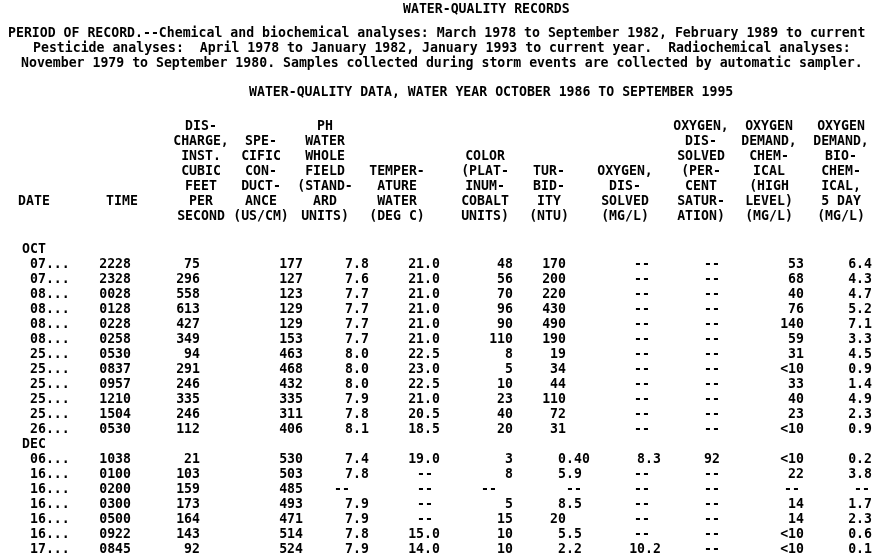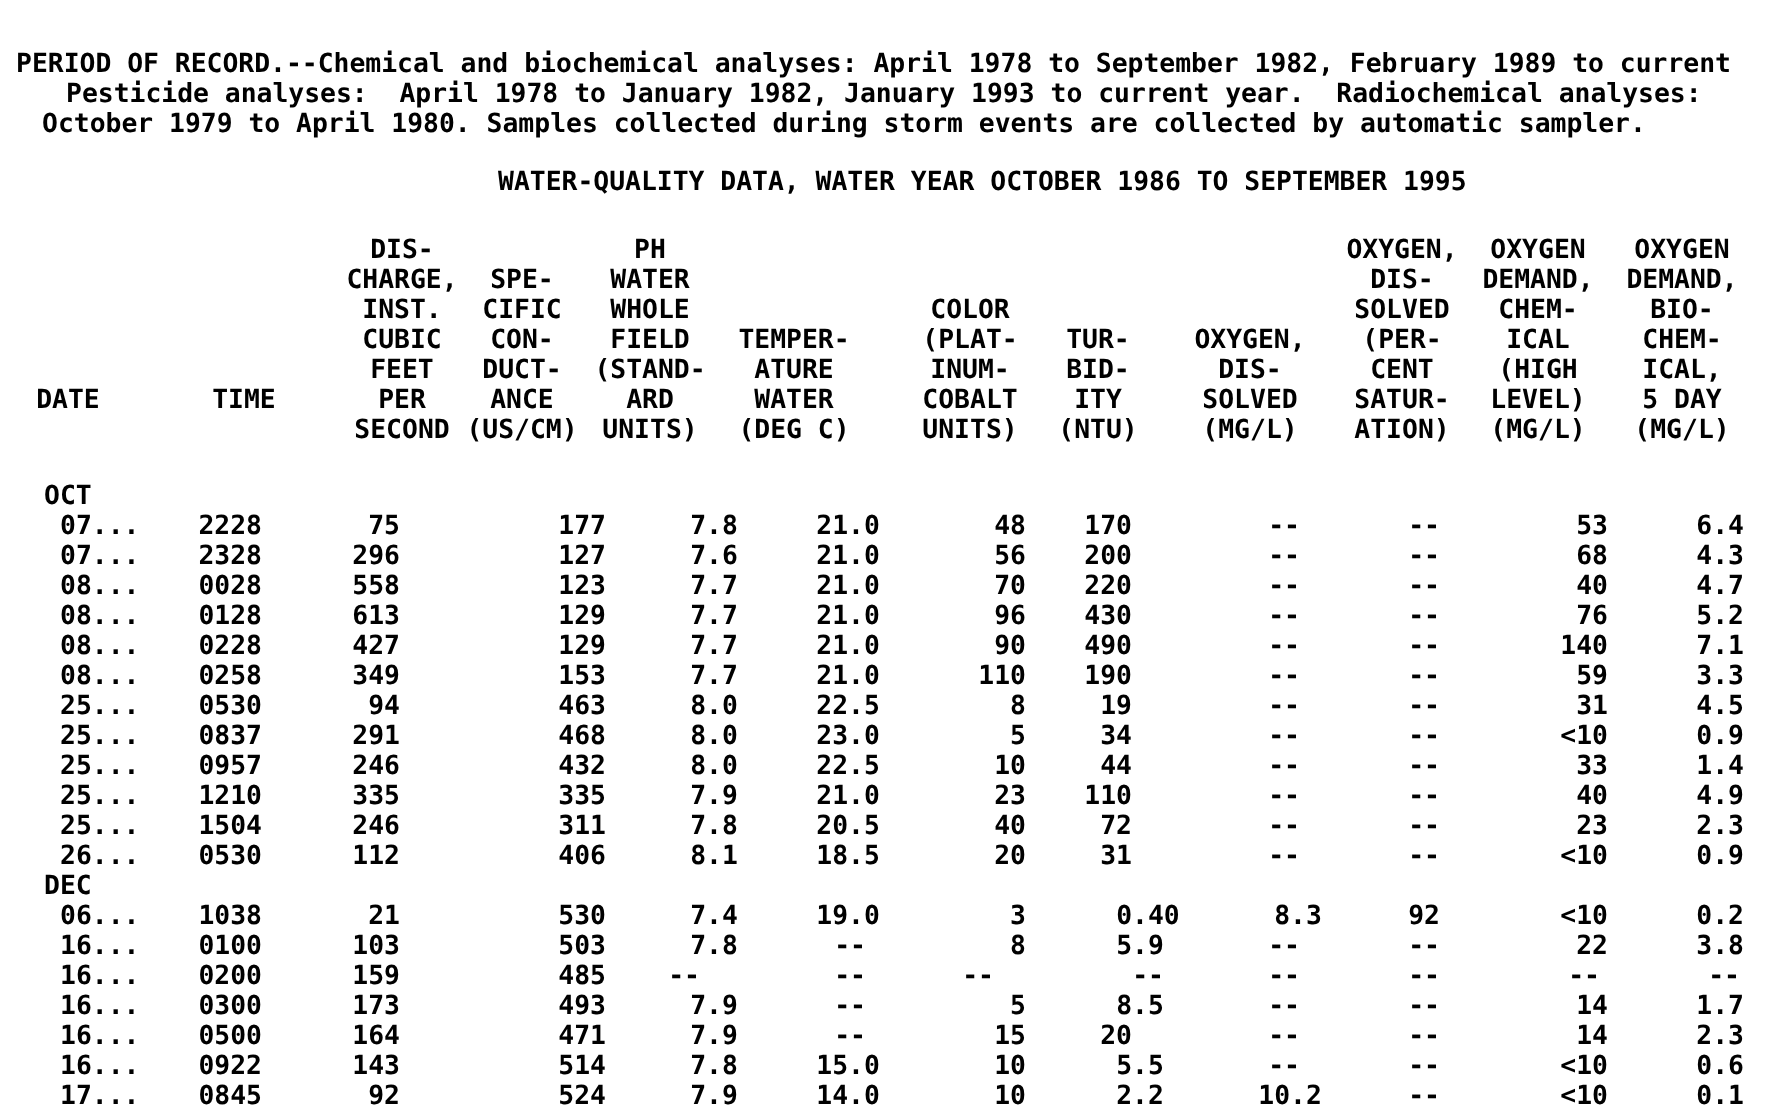--- a/index.html
+++ b/index.html
@@ -16,18 +16,19 @@
   }
   .abs{position:absolute;}
   .hdrcol{position:absolute;text-align:center;transform:translateX(-50%);}
   .hdrline{min-height:15px;}
   .cell{position:absolute;}
 </style>
 </head>
 <body>
 
 <div class="page">
-  <div class="abs" style="left:8px;top:25px">PERIOD OF RECORD.--Chemical and biochemical analyses: April 1978 to September 1982, February 1989 to current</div>
+  <div class="abs" style="left:403px;top:1px">WATER-QUALITY RECORDS</div>
+  <div class="abs" style="left:8px;top:25px">PERIOD OF RECORD.--Chemical and biochemical analyses: March 1978 to September 1982, February 1989 to current</div>
   <div class="abs" style="left:33px;top:40px">Pesticide analyses:  April 1978 to January 1982, January 1993 to current year.  Radiochemical analyses:</div>
-  <div class="abs" style="left:21px;top:55px">October 1979 to April 1980. Samples collected during storm events are collected by automatic sampler.</div>
+  <div class="abs" style="left:21px;top:55px">November 1979 to September 1980. Samples collected during storm events are collected by automatic sampler.</div>
   <div class="abs" style="left:249px;top:84px">WATER-QUALITY DATA, WATER YEAR OCTOBER 1986 TO SEPTEMBER 1995</div>
   <div id="table"><div class="hdrcol" style="top: 118px; left: 34px;"><div class="hdrline"></div><div class="hdrline"></div><div class="hdrline"></div><div class="hdrline"></div><div class="hdrline"></div><div class="hdrline">DATE</div><div class="hdrline"></div></div><div class="hdrcol" style="top: 118px; left: 122px;"><div class="hdrline"></div><div class="hdrline"></div><div class="hdrline"></div><div class="hdrline"></div><div class="hdrline"></div><div class="hdrline">TIME</div><div class="hdrline"></div></div><div class="hdrcol" style="top: 118px; left: 201px;"><div class="hdrline">DIS-</div><div class="hdrline">CHARGE,</div><div class="hdrline">INST.</div><div class="hdrline">CUBIC</div><div class="hdrline">FEET</div><div class="hdrline">PER</div><div class="hdrline">SECOND</div></div><div class="hdrcol" style="top: 118px; left: 261px;"><div class="hdrline"></div><div class="hdrline">SPE-</div><div class="hdrline">CIFIC</div><div class="hdrline">CON-</div><div class="hdrline">DUCT-</div><div class="hdrline">ANCE</div><div class="hdrline">(US/CM)</div></div><div class="hdrcol" style="top: 118px; left: 325px;"><div class="hdrline">PH</div><div class="hdrline">WATER</div><div class="hdrline">WHOLE</div><div class="hdrline">FIELD</div><div class="hdrline">(STAND-</div><div class="hdrline">ARD</div><div class="hdrline">UNITS)</div></div><div class="hdrcol" style="top: 118px; left: 397px;"><div class="hdrline"></div><div class="hdrline"></div><div class="hdrline"></div><div class="hdrline">TEMPER-</div><div class="hdrline">ATURE</div><div class="hdrline">WATER</div><div class="hdrline">(DEG C)</div></div><div class="hdrcol" style="top: 118px; left: 485px;"><div class="hdrline"></div><div class="hdrline"></div><div class="hdrline">COLOR</div><div class="hdrline">(PLAT-</div><div class="hdrline">INUM-</div><div class="hdrline">COBALT</div><div class="hdrline">UNITS)</div></div><div class="hdrcol" style="top: 118px; left: 549px;"><div class="hdrline"></div><div class="hdrline"></div><div class="hdrline"></div><div class="hdrline">TUR-</div><div class="hdrline">BID-</div><div class="hdrline">ITY</div><div class="hdrline">(NTU)</div></div><div class="hdrcol" style="top: 118px; left: 625px;"><div class="hdrline"></div><div class="hdrline"></div><div class="hdrline"></div><div class="hdrline">OXYGEN,</div><div class="hdrline">DIS-</div><div class="hdrline">SOLVED</div><div class="hdrline">(MG/L)</div></div><div class="hdrcol" style="top: 118px; left: 701px;"><div class="hdrline">OXYGEN,</div><div class="hdrline">DIS-</div><div class="hdrline">SOLVED</div><div class="hdrline">(PER-</div><div class="hdrline">CENT</div><div class="hdrline">SATUR-</div><div class="hdrline">ATION)</div></div><div class="hdrcol" style="top: 118px; left: 769px;"><div class="hdrline">OXYGEN</div><div class="hdrline">DEMAND,</div><div class="hdrline">CHEM-</div><div class="hdrline">ICAL</div><div class="hdrline">(HIGH</div><div class="hdrline">LEVEL)</div><div class="hdrline">(MG/L)</div></div><div class="hdrcol" style="top: 118px; left: 841px;"><div class="hdrline">OXYGEN</div><div class="hdrline">DEMAND,</div><div class="hdrline">BIO-</div><div class="hdrline">CHEM-</div><div class="hdrline">ICAL,</div><div class="hdrline">5 DAY</div><div class="hdrline">(MG/L)</div></div><div class="abs" style="top: 241px; left: 22px;">OCT</div><div class="cell" style="top: 256px; left: 30px;">07...</div><div class="cell" style="top: 256px; right: 752px;">2228</div><div class="cell" style="top: 256px; right: 683px;">75</div><div class="cell" style="top: 256px; right: 580px;">177</div><div class="cell" style="top: 256px; right: 514.1px;">7.8</div><div class="cell" style="top: 256px; right: 443.1px;">21.0</div><div class="cell" style="top: 256px; right: 370px;">48</div><div class="cell" style="top: 256px; right: 317px;">170</div><div class="cell" style="top: 256px; right: 233px;">--</div><div class="cell" style="top: 256px; right: 163px;">--</div><div class="cell" style="top: 256px; right: 79px;">53</div><div class="cell" style="top: 256px; right: 11px;">6.4</div><div class="cell" style="top: 271px; left: 30px;">07...</div><div class="cell" style="top: 271px; right: 752px;">2328</div><div class="cell" style="top: 271px; right: 683px;">296</div><div class="cell" style="top: 271px; right: 580px;">127</div><div class="cell" style="top: 271px; right: 514.1px;">7.6</div><div class="cell" style="top: 271px; right: 443.1px;">21.0</div><div class="cell" style="top: 271px; right: 370px;">56</div><div class="cell" style="top: 271px; right: 317px;">200</div><div class="cell" style="top: 271px; right: 233px;">--</div><div class="cell" style="top: 271px; right: 163px;">--</div><div class="cell" style="top: 271px; right: 79px;">68</div><div class="cell" style="top: 271px; right: 11px;">4.3</div><div class="cell" style="top: 286px; left: 30px;">08...</div><div class="cell" style="top: 286px; right: 752px;">0028</div><div class="cell" style="top: 286px; right: 683px;">558</div><div class="cell" style="top: 286px; right: 580px;">123</div><div class="cell" style="top: 286px; right: 514.1px;">7.7</div><div class="cell" style="top: 286px; right: 443.1px;">21.0</div><div class="cell" style="top: 286px; right: 370px;">70</div><div class="cell" style="top: 286px; right: 317px;">220</div><div class="cell" style="top: 286px; right: 233px;">--</div><div class="cell" style="top: 286px; right: 163px;">--</div><div class="cell" style="top: 286px; right: 79px;">40</div><div class="cell" style="top: 286px; right: 11px;">4.7</div><div class="cell" style="top: 301px; left: 30px;">08...</div><div class="cell" style="top: 301px; right: 752px;">0128</div><div class="cell" style="top: 301px; right: 683px;">613</div><div class="cell" style="top: 301px; right: 580px;">129</div><div class="cell" style="top: 301px; right: 514.1px;">7.7</div><div class="cell" style="top: 301px; right: 443.1px;">21.0</div><div class="cell" style="top: 301px; right: 370px;">96</div><div class="cell" style="top: 301px; right: 317px;">430</div><div class="cell" style="top: 301px; right: 233px;">--</div><div class="cell" style="top: 301px; right: 163px;">--</div><div class="cell" style="top: 301px; right: 79px;">76</div><div class="cell" style="top: 301px; right: 11px;">5.2</div><div class="cell" style="top: 316px; left: 30px;">08...</div><div class="cell" style="top: 316px; right: 752px;">0228</div><div class="cell" style="top: 316px; right: 683px;">427</div><div class="cell" style="top: 316px; right: 580px;">129</div><div class="cell" style="top: 316px; right: 514.1px;">7.7</div><div class="cell" style="top: 316px; right: 443.1px;">21.0</div><div class="cell" style="top: 316px; right: 370px;">90</div><div class="cell" style="top: 316px; right: 317px;">490</div><div class="cell" style="top: 316px; right: 233px;">--</div><div class="cell" style="top: 316px; right: 163px;">--</div><div class="cell" style="top: 316px; right: 79px;">140</div><div class="cell" style="top: 316px; right: 11px;">7.1</div><div class="cell" style="top: 331px; left: 30px;">08...</div><div class="cell" style="top: 331px; right: 752px;">0258</div><div class="cell" style="top: 331px; right: 683px;">349</div><div class="cell" style="top: 331px; right: 580px;">153</div><div class="cell" style="top: 331px; right: 514.1px;">7.7</div><div class="cell" style="top: 331px; right: 443.1px;">21.0</div><div class="cell" style="top: 331px; right: 370px;">110</div><div class="cell" style="top: 331px; right: 317px;">190</div><div class="cell" style="top: 331px; right: 233px;">--</div><div class="cell" style="top: 331px; right: 163px;">--</div><div class="cell" style="top: 331px; right: 79px;">59</div><div class="cell" style="top: 331px; right: 11px;">3.3</div><div class="cell" style="top: 346px; left: 30px;">25...</div><div class="cell" style="top: 346px; right: 752px;">0530</div><div class="cell" style="top: 346px; right: 683px;">94</div><div class="cell" style="top: 346px; right: 580px;">463</div><div class="cell" style="top: 346px; right: 514.1px;">8.0</div><div class="cell" style="top: 346px; right: 443.1px;">22.5</div><div class="cell" style="top: 346px; right: 370px;">8</div><div class="cell" style="top: 346px; right: 317px;">19</div><div class="cell" style="top: 346px; right: 233px;">--</div><div class="cell" style="top: 346px; right: 163px;">--</div><div class="cell" style="top: 346px; right: 79px;">31</div><div class="cell" style="top: 346px; right: 11px;">4.5</div><div class="cell" style="top: 361px; left: 30px;">25...</div><div class="cell" style="top: 361px; right: 752px;">0837</div><div class="cell" style="top: 361px; right: 683px;">291</div><div class="cell" style="top: 361px; right: 580px;">468</div><div class="cell" style="top: 361px; right: 514.1px;">8.0</div><div class="cell" style="top: 361px; right: 443.1px;">23.0</div><div class="cell" style="top: 361px; right: 370px;">5</div><div class="cell" style="top: 361px; right: 317px;">34</div><div class="cell" style="top: 361px; right: 233px;">--</div><div class="cell" style="top: 361px; right: 163px;">--</div><div class="cell" style="top: 361px; right: 79px;">&lt;10</div><div class="cell" style="top: 361px; right: 11px;">0.9</div><div class="cell" style="top: 376px; left: 30px;">25...</div><div class="cell" style="top: 376px; right: 752px;">0957</div><div class="cell" style="top: 376px; right: 683px;">246</div><div class="cell" style="top: 376px; right: 580px;">432</div><div class="cell" style="top: 376px; right: 514.1px;">8.0</div><div class="cell" style="top: 376px; right: 443.1px;">22.5</div><div class="cell" style="top: 376px; right: 370px;">10</div><div class="cell" style="top: 376px; right: 317px;">44</div><div class="cell" style="top: 376px; right: 233px;">--</div><div class="cell" style="top: 376px; right: 163px;">--</div><div class="cell" style="top: 376px; right: 79px;">33</div><div class="cell" style="top: 376px; right: 11px;">1.4</div><div class="cell" style="top: 391px; left: 30px;">25...</div><div class="cell" style="top: 391px; right: 752px;">1210</div><div class="cell" style="top: 391px; right: 683px;">335</div><div class="cell" style="top: 391px; right: 580px;">335</div><div class="cell" style="top: 391px; right: 514.1px;">7.9</div><div class="cell" style="top: 391px; right: 443.1px;">21.0</div><div class="cell" style="top: 391px; right: 370px;">23</div><div class="cell" style="top: 391px; right: 317px;">110</div><div class="cell" style="top: 391px; right: 233px;">--</div><div class="cell" style="top: 391px; right: 163px;">--</div><div class="cell" style="top: 391px; right: 79px;">40</div><div class="cell" style="top: 391px; right: 11px;">4.9</div><div class="cell" style="top: 406px; left: 30px;">25...</div><div class="cell" style="top: 406px; right: 752px;">1504</div><div class="cell" style="top: 406px; right: 683px;">246</div><div class="cell" style="top: 406px; right: 580px;">311</div><div class="cell" style="top: 406px; right: 514.1px;">7.8</div><div class="cell" style="top: 406px; right: 443.1px;">20.5</div><div class="cell" style="top: 406px; right: 370px;">40</div><div class="cell" style="top: 406px; right: 317px;">72</div><div class="cell" style="top: 406px; right: 233px;">--</div><div class="cell" style="top: 406px; right: 163px;">--</div><div class="cell" style="top: 406px; right: 79px;">23</div><div class="cell" style="top: 406px; right: 11px;">2.3</div><div class="cell" style="top: 421px; left: 30px;">26...</div><div class="cell" style="top: 421px; right: 752px;">0530</div><div class="cell" style="top: 421px; right: 683px;">112</div><div class="cell" style="top: 421px; right: 580px;">406</div><div class="cell" style="top: 421px; right: 514.1px;">8.1</div><div class="cell" style="top: 421px; right: 443.1px;">18.5</div><div class="cell" style="top: 421px; right: 370px;">20</div><div class="cell" style="top: 421px; right: 317px;">31</div><div class="cell" style="top: 421px; right: 233px;">--</div><div class="cell" style="top: 421px; right: 163px;">--</div><div class="cell" style="top: 421px; right: 79px;">&lt;10</div><div class="cell" style="top: 421px; right: 11px;">0.9</div><div class="abs" style="top: 436px; left: 22px;">DEC</div><div class="cell" style="top: 451px; left: 30px;">06...</div><div class="cell" style="top: 451px; right: 752px;">1038</div><div class="cell" style="top: 451px; right: 683px;">21</div><div class="cell" style="top: 451px; right: 580px;">530</div><div class="cell" style="top: 451px; right: 514.1px;">7.4</div><div class="cell" style="top: 451px; right: 443.1px;">19.0</div><div class="cell" style="top: 451px; right: 370px;">3</div><div class="cell" style="top: 451px; right: 293.15px;">0.40</div><div class="cell" style="top: 451px; right: 222.1px;">8.3</div><div class="cell" style="top: 451px; right: 163px;">92</div><div class="cell" style="top: 451px; right: 79px;">&lt;10</div><div class="cell" style="top: 451px; right: 11px;">0.2</div><div class="cell" style="top: 466px; left: 30px;">16...</div><div class="cell" style="top: 466px; right: 752px;">0100</div><div class="cell" style="top: 466px; right: 683px;">103</div><div class="cell" style="top: 466px; right: 580px;">503</div><div class="cell" style="top: 466px; right: 514.1px;">7.8</div><div class="cell" style="top: 466px; right: 450px;">--</div><div class="cell" style="top: 466px; right: 370px;">8</div><div class="cell" style="top: 466px; right: 301.1px;">5.9</div><div class="cell" style="top: 466px; right: 233px;">--</div><div class="cell" style="top: 466px; right: 163px;">--</div><div class="cell" style="top: 466px; right: 79px;">22</div><div class="cell" style="top: 466px; right: 11px;">3.8</div><div class="cell" style="top: 481px; left: 30px;">16...</div><div class="cell" style="top: 481px; right: 752px;">0200</div><div class="cell" style="top: 481px; right: 683px;">159</div><div class="cell" style="top: 481px; right: 580px;">485</div><div class="cell" style="top: 481px; right: 533px;">--</div><div class="cell" style="top: 481px; right: 450px;">--</div><div class="cell" style="top: 481px; right: 386px;">--</div><div class="cell" style="top: 481px; right: 301px;">--</div><div class="cell" style="top: 481px; right: 233px;">--</div><div class="cell" style="top: 481px; right: 163px;">--</div><div class="cell" style="top: 481px; right: 83px;">--</div><div class="cell" style="top: 481px; right: 13px;">--</div><div class="cell" style="top: 496px; left: 30px;">16...</div><div class="cell" style="top: 496px; right: 752px;">0300</div><div class="cell" style="top: 496px; right: 683px;">173</div><div class="cell" style="top: 496px; right: 580px;">493</div><div class="cell" style="top: 496px; right: 514.1px;">7.9</div><div class="cell" style="top: 496px; right: 450px;">--</div><div class="cell" style="top: 496px; right: 370px;">5</div><div class="cell" style="top: 496px; right: 301.1px;">8.5</div><div class="cell" style="top: 496px; right: 233px;">--</div><div class="cell" style="top: 496px; right: 163px;">--</div><div class="cell" style="top: 496px; right: 79px;">14</div><div class="cell" style="top: 496px; right: 11px;">1.7</div><div class="cell" style="top: 511px; left: 30px;">16...</div><div class="cell" style="top: 511px; right: 752px;">0500</div><div class="cell" style="top: 511px; right: 683px;">164</div><div class="cell" style="top: 511px; right: 580px;">471</div><div class="cell" style="top: 511px; right: 514.1px;">7.9</div><div class="cell" style="top: 511px; right: 450px;">--</div><div class="cell" style="top: 511px; right: 370px;">15</div><div class="cell" style="top: 511px; right: 317px;">20</div><div class="cell" style="top: 511px; right: 233px;">--</div><div class="cell" style="top: 511px; right: 163px;">--</div><div class="cell" style="top: 511px; right: 79px;">14</div><div class="cell" style="top: 511px; right: 11px;">2.3</div><div class="cell" style="top: 526px; left: 30px;">16...</div><div class="cell" style="top: 526px; right: 752px;">0922</div><div class="cell" style="top: 526px; right: 683px;">143</div><div class="cell" style="top: 526px; right: 580px;">514</div><div class="cell" style="top: 526px; right: 514.1px;">7.8</div><div class="cell" style="top: 526px; right: 443.1px;">15.0</div><div class="cell" style="top: 526px; right: 370px;">10</div><div class="cell" style="top: 526px; right: 301.1px;">5.5</div><div class="cell" style="top: 526px; right: 233px;">--</div><div class="cell" style="top: 526px; right: 163px;">--</div><div class="cell" style="top: 526px; right: 79px;">&lt;10</div><div class="cell" style="top: 526px; right: 11px;">0.6</div><div class="cell" style="top: 541px; left: 30px;">17...</div><div class="cell" style="top: 541px; right: 752px;">0845</div><div class="cell" style="top: 541px; right: 683px;">92</div><div class="cell" style="top: 541px; right: 580px;">524</div><div class="cell" style="top: 541px; right: 514.1px;">7.9</div><div class="cell" style="top: 541px; right: 443.1px;">14.0</div><div class="cell" style="top: 541px; right: 370px;">10</div><div class="cell" style="top: 541px; right: 301.1px;">2.2</div><div class="cell" style="top: 541px; right: 222.1px;">10.2</div><div class="cell" style="top: 541px; right: 163px;">--</div><div class="cell" style="top: 541px; right: 79px;">&lt;10</div><div class="cell" style="top: 541px; right: 11px;">0.1</div></div>
 </div>
 
 </body></html>

